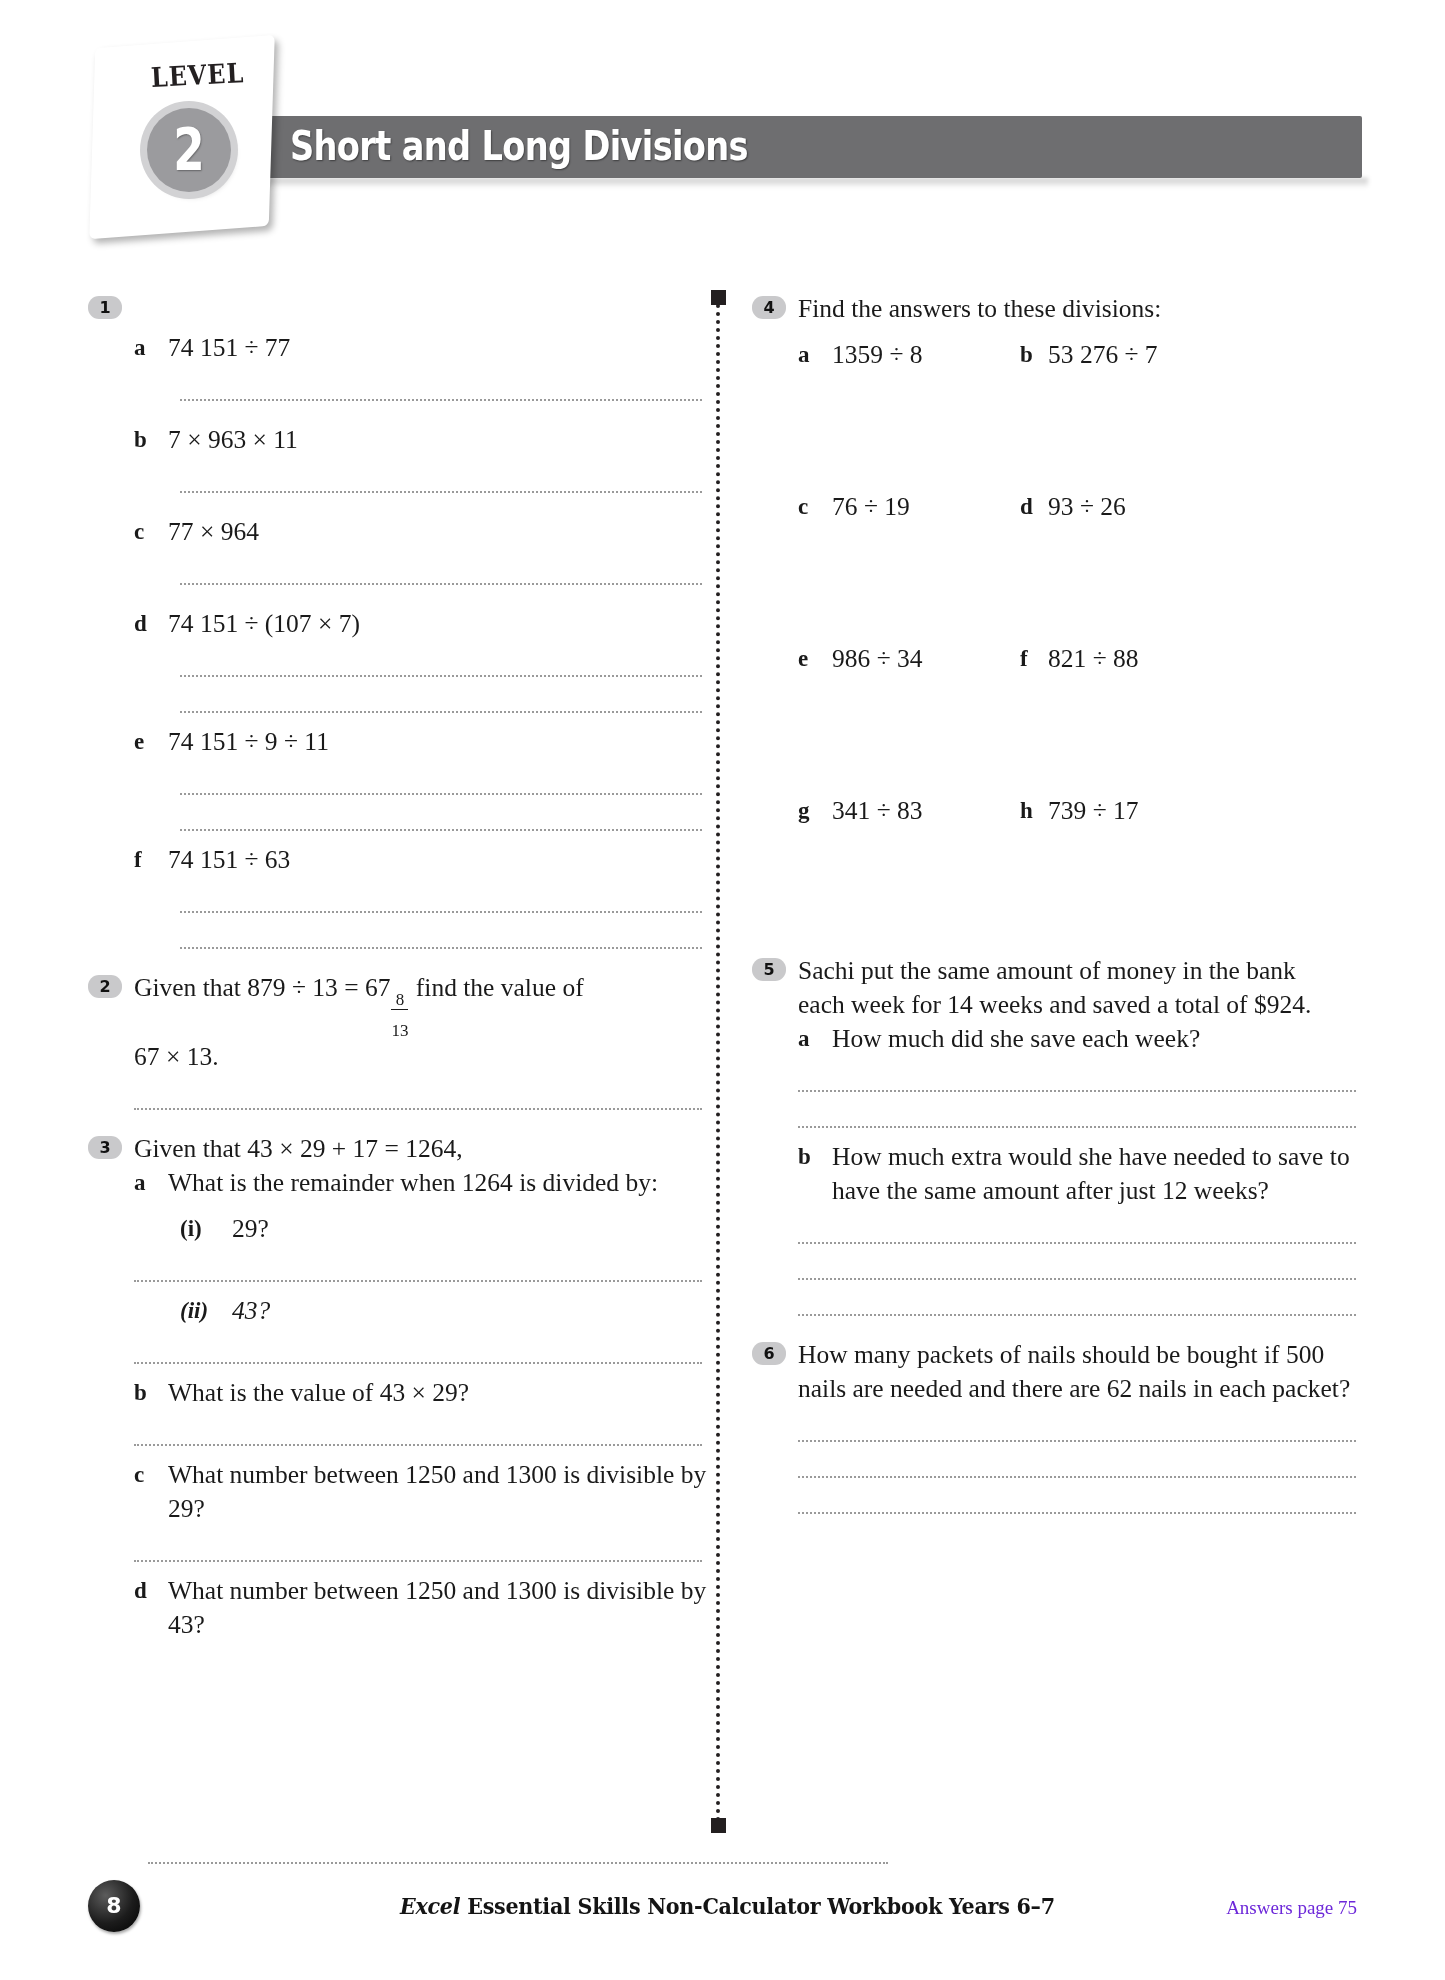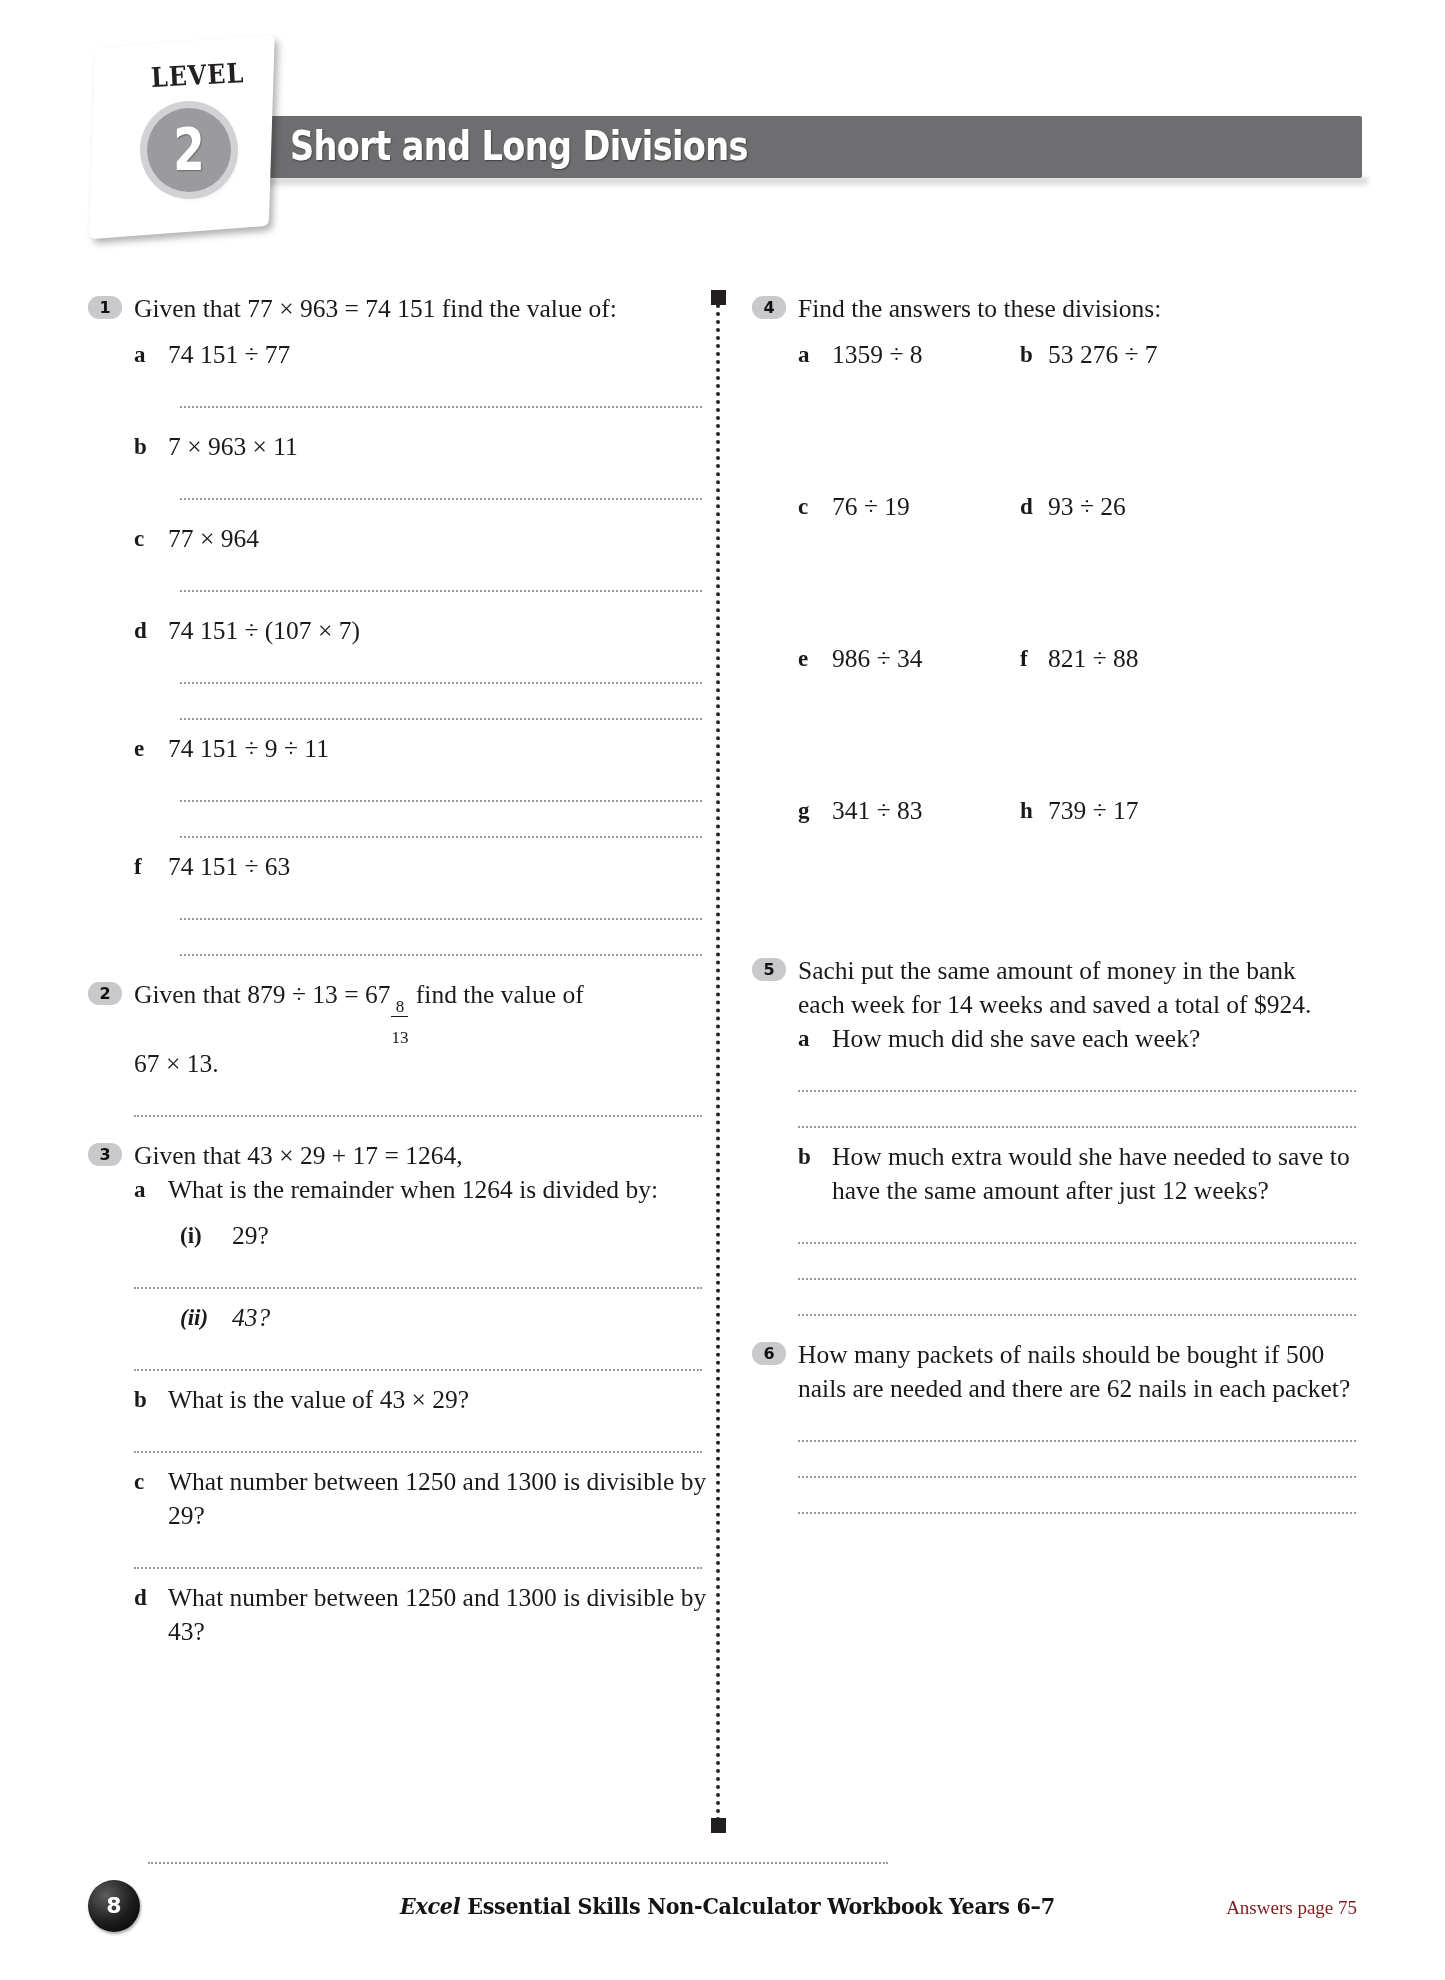--- a/index.html
+++ b/index.html
@@ -267,21 +267,21 @@
   }
   .footer-title .brand {
     font-style: italic;
   }
   .footer-answers {
     position: absolute;
     right: 88px;
     top: 1897px;
     font-family: "Liberation Serif", serif;
     font-size: 19px;
-    color: #7f1d1d;
+    color: #6d28d9;
     white-space: nowrap;
   }
 </style>
 </head>
 <body>
 
 <div class="header-zone">
   <div class="banner-shadow"></div>
   <div class="banner"></div>
   <div class="banner-title">Short and Long Divisions</div>
@@ -294,21 +294,20 @@
 
 <div class="divider"></div>
 <div class="divider-cap top"></div>
 <div class="divider-cap bottom"></div>
 
 <div class="col col-left">
 
   <div class="q">
     <div class="q-row">
       <div class="q-num">1</div>
-      <div class="q-text">Given that 77 × 963 = 74 151 find the value of:</div>
     </div>
 
     <div class="spacer-xs"></div>
     <div class="sub-row sub-indent">
       <div class="sub-letter">a</div>
       <div class="sub-text">74 151 ÷ 77</div>
     </div>
     <div class="spacer-md"></div>
     <div class="rule"></div>
 

